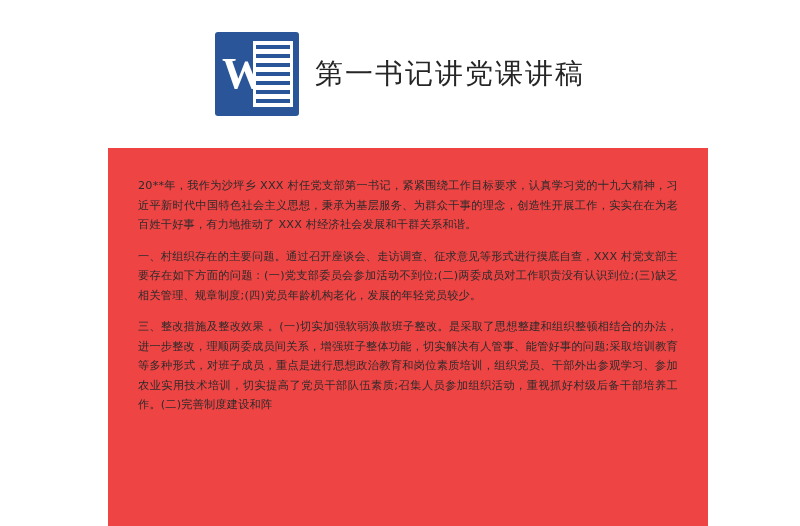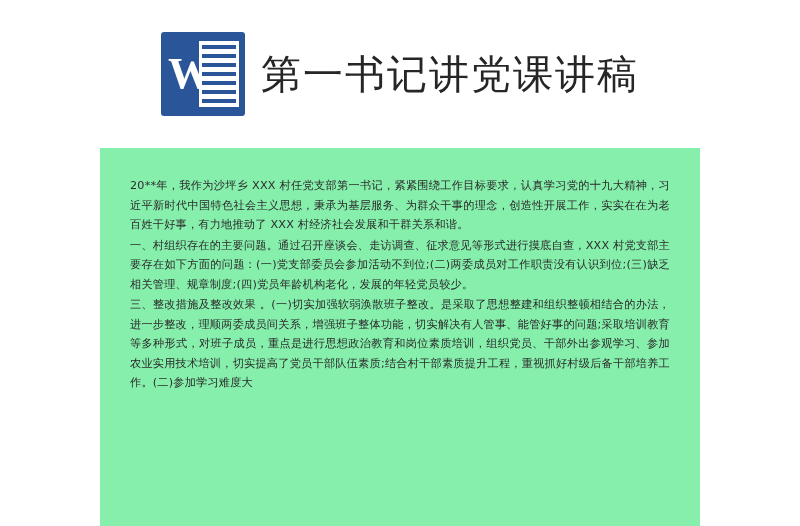--- a/index.html
+++ b/index.html
@@ -71,50 +71,50 @@
     padding: 4px 3px;
     box-sizing: border-box;
   }
   .word-icon .doc-lines i {
     display: block;
     height: 4px;
     background: #2a5699;
   }
   .doc-title {
     font-family: "DejaVu Sans", "Liberation Sans", sans-serif;
-    font-size: 40px;
+    font-size: 28px;
     color: #262626;
     letter-spacing: 2px;
     white-space: nowrap;
     line-height: 1;
   }
   
   .doc-sheet {
     position: absolute;
-    left: 100px;
+    left: 108px;
     top: 148px;
     width: 600px;
     height: 378px;
-    background: #86efac;
+    background: #ef4444;
     box-sizing: border-box;
     padding: 28px 30px 0 30px;
     overflow: hidden;
   }
   .para {
     font-family: "DejaVu Sans", "Liberation Sans", sans-serif;
     font-size: 11.2px;
     line-height: 19.5px;
     color: #2b2b2b;
     text-align: justify;
     text-justify: inter-ideograph;
     margin: 0;
     letter-spacing: 0.2px;
   }
   .para + .para {
-    margin-top: 1px;
+    margin-top: 12px;
   }
 </style>
 </head>
 <body>
 
 <div class="page">
 
   <div class="header">
     <div class="header-inner">
       <div class="word-icon">
@@ -129,16 +129,16 @@
             <i></i>
         </span>
       </div>
       <div class="doc-title">第一书记讲党课讲稿</div>
     </div>
   </div>
 
   <div class="doc-sheet">
     <p class="para">20**年，我作为沙坪乡 XXX 村任党支部第一书记，紧紧围绕工作目标要求，认真学习党的十九大精神，习近平新时代中国特色社会主义思想，秉承为基层服务、为群众干事的理念，创造性开展工作，实实在在为老百姓干好事，有力地推动了 XXX 村经济社会发展和干群关系和谐。</p>
     <p class="para">一、村组织存在的主要问题。通过召开座谈会、走访调查、征求意见等形式进行摸底自查，XXX 村党支部主要存在如下方面的问题：(一)党支部委员会参加活动不到位;(二)两委成员对工作职责没有认识到位;(三)缺乏相关管理、规章制度;(四)党员年龄机构老化，发展的年轻党员较少。</p>
-    <p class="para">三、整改措施及整改效果 。(一)切实加强软弱涣散班子整改。是采取了思想整建和组织整顿相结合的办法，进一步整改，理顺两委成员间关系，增强班子整体功能，切实解决有人管事、能管好事的问题;采取培训教育等多种形式，对班子成员，重点是进行思想政治教育和岗位素质培训，组织党员、干部外出参观学习、参加农业实用技术培训，切实提高了党员干部队伍素质;结合村干部素质提升工程，重视抓好村级后备干部培养工作。(二)参加学习难度大</p>
+    <p class="para">三、整改措施及整改效果 。(一)切实加强软弱涣散班子整改。是采取了思想整建和组织整顿相结合的办法，进一步整改，理顺两委成员间关系，增强班子整体功能，切实解决有人管事、能管好事的问题;采取培训教育等多种形式，对班子成员，重点是进行思想政治教育和岗位素质培训，组织党员、干部外出参观学习、参加农业实用技术培训，切实提高了党员干部队伍素质;召集人员参加组织活动，重视抓好村级后备干部培养工作。(二)完善制度建设和阵</p>
   </div>
 
 </div>
 
 </body></html>

